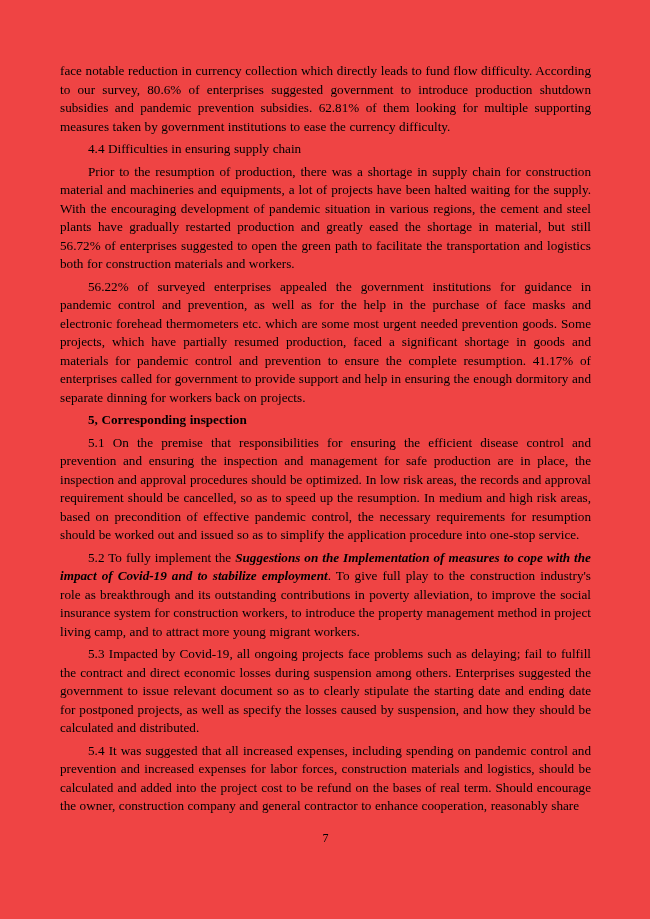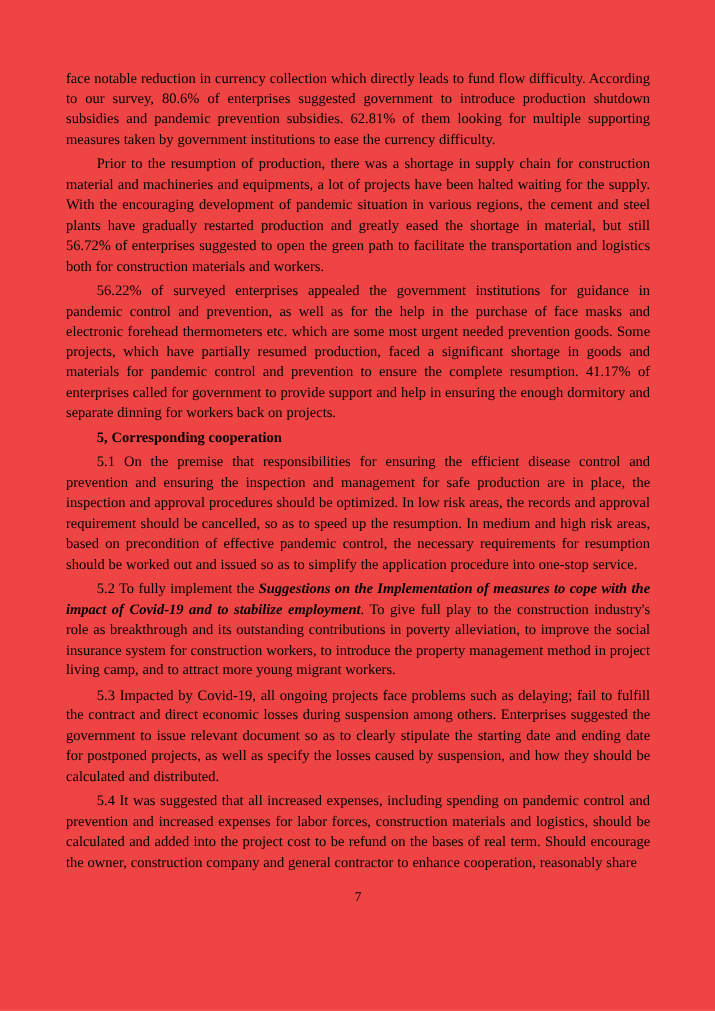--- a/index.html
+++ b/index.html
@@ -50,27 +50,28 @@
     text-indent: 0;
   }
 </style>
 </head>
 <body>
 
 <div class="page">
 
   <p class="para cont">face notable reduction in currency collection which directly leads to fund flow difficulty. According to our survey, 80.6% of enterprises suggested government to introduce production shutdown subsidies and pandemic prevention subsidies. 62.81% of them looking for multiple supporting measures taken by government institutions to ease the currency difficulty.</p>
 
+  <p class="para heading">4.4 Difficulties in ensuring supply chain</p>
 
   <p class="para">Prior to the resumption of production, there was a shortage in supply chain for construction material and machineries and equipments, a lot of projects have been halted waiting for the supply. With the encouraging development of pandemic situation in various regions, the cement and steel plants have gradually restarted production and greatly eased the shortage in material, but still 56.72% of enterprises suggested to open the green path to facilitate the transportation and logistics both for construction materials and workers.</p>
 
 
   <p class="para">56.22% of surveyed enterprises appealed the government institutions for guidance in pandemic control and prevention, as well as for the help in the purchase of face masks and electronic forehead thermometers etc. which are some most urgent needed prevention goods. Some projects, which have partially resumed production, faced a significant shortage in goods and materials for pandemic control and prevention to ensure the complete resumption. 41.17% of enterprises called for government to provide support and help in ensuring the enough dormitory and separate dinning for workers back on projects.</p>
 
-  <p class="para heading bold">5, Corresponding cooperation</p>
+  <p class="para heading bold">5, Corresponding inspection</p>
 
   <p class="para">5.1 On the premise that responsibilities for ensuring the efficient disease control and prevention and ensuring the inspection and management for safe production are in place, the inspection and approval procedures should be optimized. In low risk areas, the records and approval requirement should be cancelled, so as to speed up the resumption. In medium and high risk areas, based on precondition of effective pandemic control, the necessary requirements for resumption should be worked out and issued so as to simplify the application procedure into one-stop service.</p>
 
   <p class="para"><span>5.2 To fully implement the </span><span class="doc-title">Suggestions on the Implementation of measures to cope with the impact of Covid-19 and to stabilize employment</span><span>. To give full play to the construction industry's role as breakthrough and its outstanding contributions in poverty alleviation, to improve the social insurance system for construction workers, to introduce the property management method in project living camp, and to attract more young migrant workers.</span></p>
 
   <p class="para">5.3 Impacted by Covid-19, all ongoing projects face problems such as delaying; fail to fulfill the contract and direct economic losses during suspension among others. Enterprises suggested the government to issue relevant document so as to clearly stipulate the starting date and ending date for postponed projects, as well as specify the losses caused by suspension, and how they should be calculated and distributed.</p>
 
   <p class="para">5.4 It was suggested that all increased expenses, including spending on pandemic control and prevention and increased expenses for labor forces, construction materials and logistics, should be calculated and added into the project cost to be refund on the bases of real term. Should encourage the owner, construction company and general contractor to enhance cooperation, reasonably share</p>
 
   <div class="page-number">7</div>

